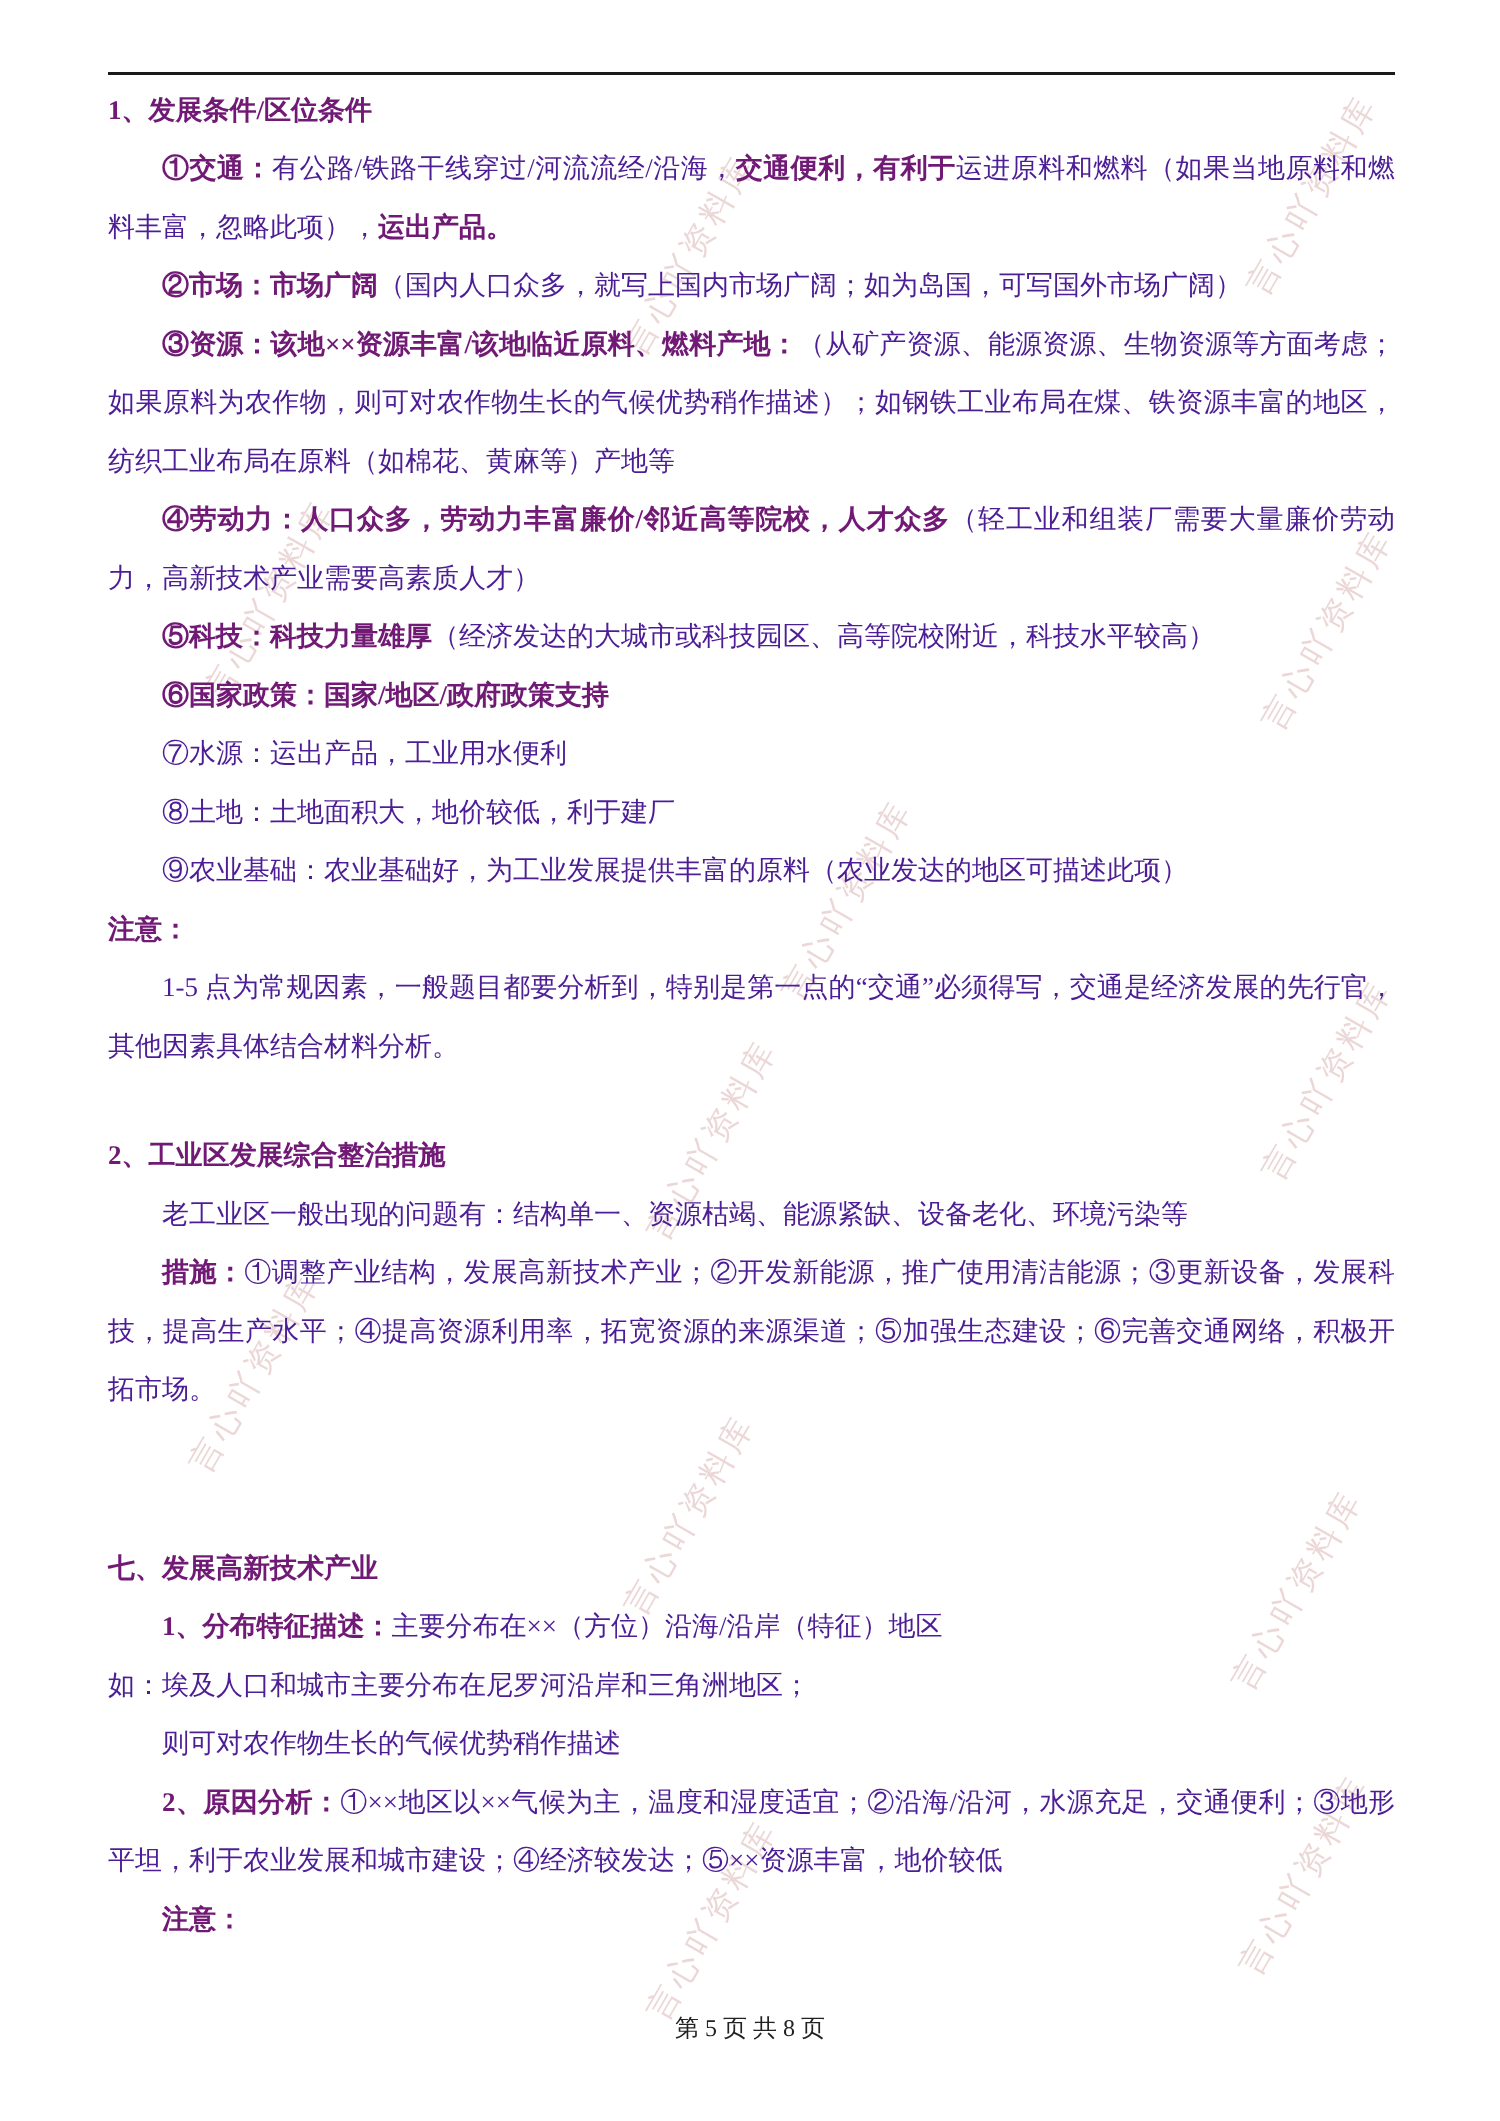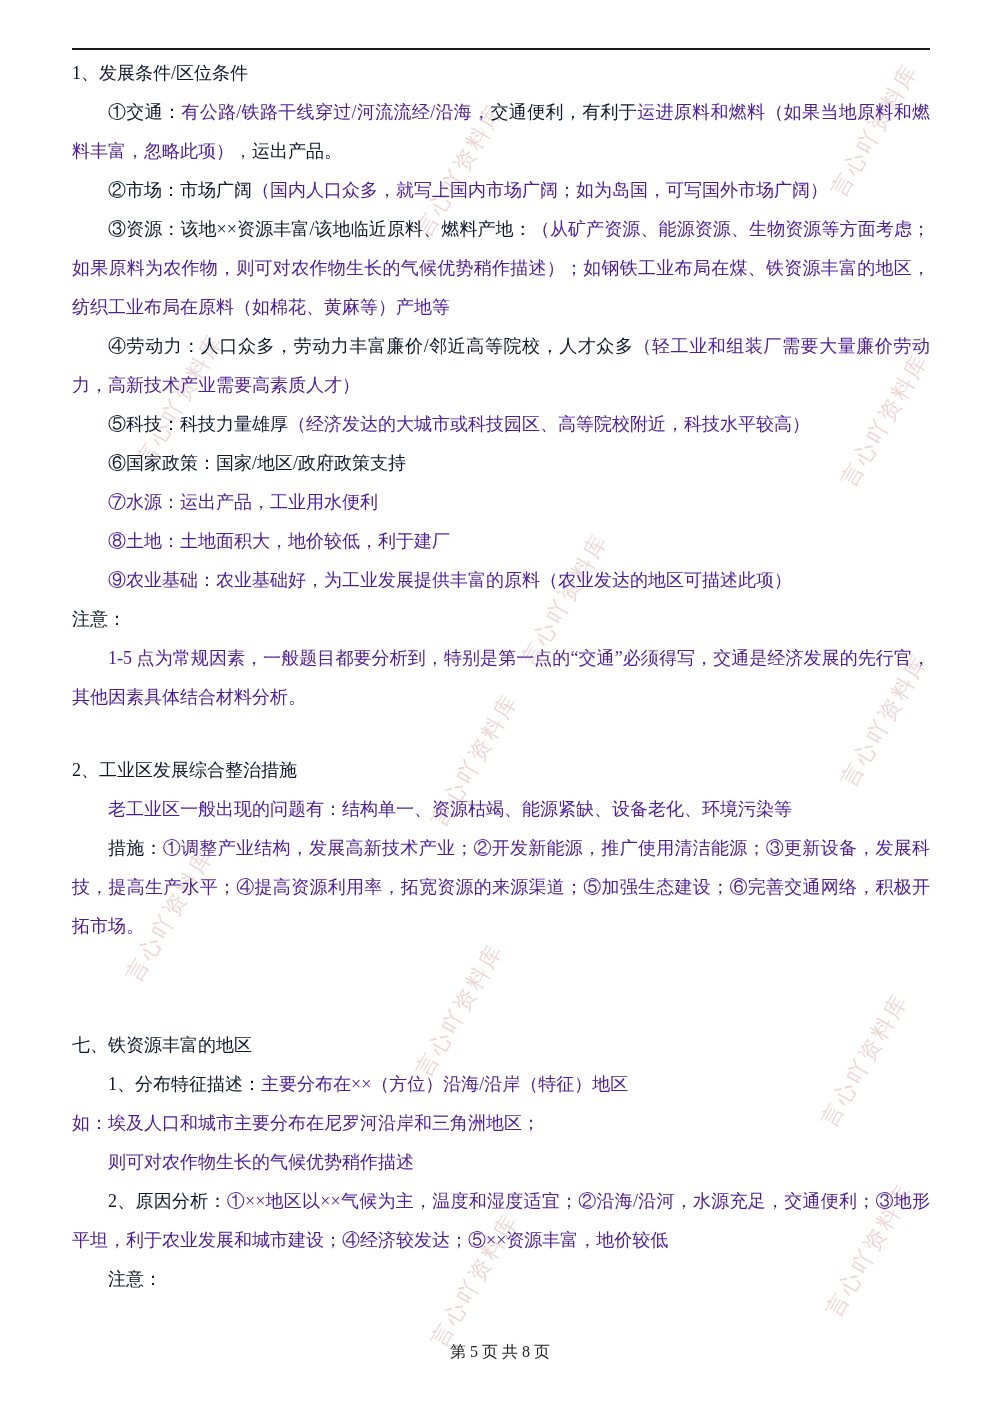--- a/index.html
+++ b/index.html
@@ -21,21 +21,21 @@
     left:72px;right:70px;top:54px;
     font-size:18px;
     line-height:39px;
     color:#222222;
     text-align:justify;
   }
   .line{margin:0;}
   .line.indent{text-indent:2em;}
   .gap-md{margin-top:34px;}
   .gap-lg{margin-top:80px;}
-  .seg-red{color:#0f172a;font-weight:normal;}
+  .seg-red{color:#701a75;font-weight:bold;}
   .seg-black{color:#4c1d95;font-weight:normal;}
   .footer{
     position:absolute;
     left:0;right:0;top:1342px;
     text-align:center;
     font-size:16px;
     color:#222222;
   }
   .watermark-layer{
     position:absolute;inset:0;
@@ -82,21 +82,21 @@
       <div class="line indent"><span class="seg-red">⑤科技：科技力量雄厚</span><span class="seg-black">（经济发达的大城市或科技园区、高等院校附近，科技水平较高）</span></div>
       <div class="line indent"><span class="seg-red">⑥国家政策：国家/地区/政府政策支持</span></div>
       <div class="line indent"><span class="seg-black">⑦水源：运出产品，工业用水便利</span></div>
       <div class="line indent"><span class="seg-black">⑧土地：土地面积大，地价较低，利于建厂</span></div>
       <div class="line indent"><span class="seg-black">⑨农业基础：农业基础好，为工业发展提供丰富的原料（农业发达的地区可描述此项）</span></div>
       <div class="line"><span class="seg-red">注意：</span></div>
       <div class="line indent"><span class="seg-black">1-5 点为常规因素，一般题目都要分析到，特别是第一点的“交通”必须得写，交通是经济发展的先行官，其他因素具体结合材料分析。</span></div>
       <div class="line gap-md"><span class="seg-red">2、工业区发展综合整治措施</span></div>
       <div class="line indent"><span class="seg-black">老工业区一般出现的问题有：结构单一、资源枯竭、能源紧缺、设备老化、环境污染等</span></div>
       <div class="line indent"><span class="seg-red">措施：</span><span class="seg-black">①调整产业结构，发展高新技术产业；②开发新能源，推广使用清洁能源；③更新设备，发展科技，提高生产水平；④提高资源利用率，拓宽资源的来源渠道；⑤加强生态建设；⑥完善交通网络，积极开拓市场。</span></div>
-      <div class="line gap-lg"><span class="seg-red">七、铁资源丰富的地区</span></div>
+      <div class="line gap-lg"><span class="seg-red">七、发展高新技术产业</span></div>
       <div class="line indent"><span class="seg-red">1、分布特征描述：</span><span class="seg-black">主要分布在××（方位）沿海/沿岸（特征）地区</span></div>
       <div class="line"><span class="seg-black">如：埃及人口和城市主要分布在尼罗河沿岸和三角洲地区；</span></div>
       <div class="line indent"><span class="seg-black">则可对农作物生长的气候优势稍作描述</span></div>
       <div class="line indent"><span class="seg-red">2、原因分析：</span><span class="seg-black">①××地区以××气候为主，温度和湿度适宜；②沿海/沿河，水源充足，交通便利；③地形平坦，利于农业发展和城市建设；④经济较发达；⑤××资源丰富，地价较低</span></div>
       <div class="line indent"><span class="seg-red">注意：</span></div>
     </div>
   <div class="footer">
     <span>第 5 页 共 8 页</span>
   </div>
 </div>

